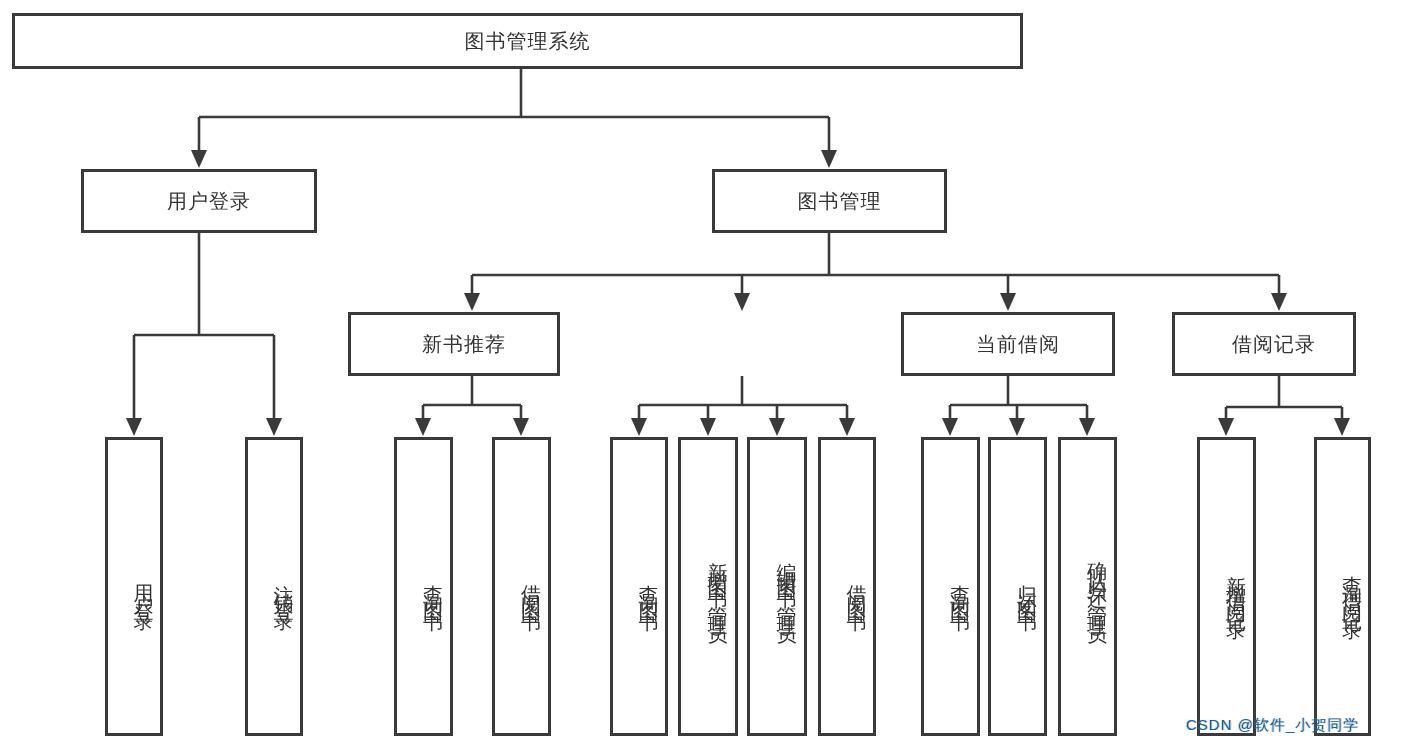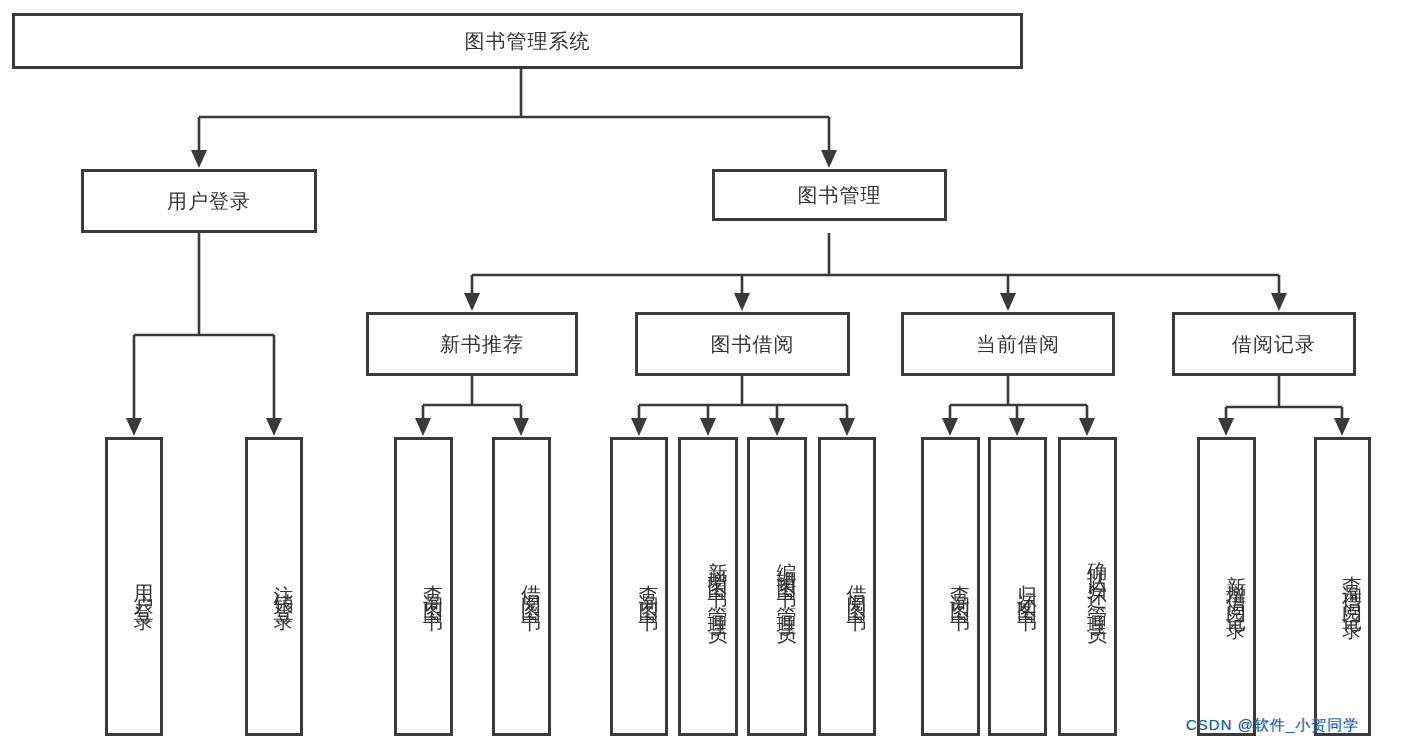--- a/index.html
+++ b/index.html
@@ -27,22 +27,22 @@
     writing-mode:vertical-rl;
     text-orientation:mixed;
     font-size:20px;
     letter-spacing:9px;
     line-height:1;
     white-space:nowrap;
   }
   
   .n-root {left:12px;  top:13px;  width:1011px; height:56px;}
   .n-l1a  {left:81px;  top:169px; width:236px;  height:64px;}
-  .n-l1b  {left:712px; top:169px; width:235px;  height:52px;}
-  .n-l2a  {left:366px; top:312px; width:212px;  height:64px;}
+  .n-l1b  {left:712px; top:169px; width:235px;  height:64px;}
+  .n-l2a  {left:348px; top:312px; width:212px;  height:64px;}
   .n-l2b  {left:635px; top:312px; width:215px;  height:64px;}
   .n-l2c  {left:901px; top:312px; width:214px;  height:64px;font-family:Liberation Serif, serif;}
   .n-l2d  {left:1172px;top:312px; width:184px;  height:64px;}
   
   .leaf{top:437px;height:299px;}
   .lf1 {left:105px; width:58px;}
   .lf2 {left:245px; width:58px;}
   .lf3 {left:394px; width:59px;}
   .lf4 {left:492px; width:59px;}
   .lf5 {left:610px; width:58px;}
@@ -146,23 +146,20 @@
   <div class="node n-l1a">
     <span>用户登录</span>
   </div>
   <div class="node n-l1b">
     <span>图书管理</span>
   </div>
 
   <div class="node n-l2a">
     <span>新书推荐</span>
   </div>
-  <div class="node n-l2b">
-    <span>图书借阅</span>
-  </div>
   <div class="node n-l2c">
     <span>当前借阅</span>
   </div>
   <div class="node n-l2d">
     <span>借阅记录</span>
   </div>
 
   <div class="node vnode leaf lf1">
     <span>用户登录</span>
   </div>

